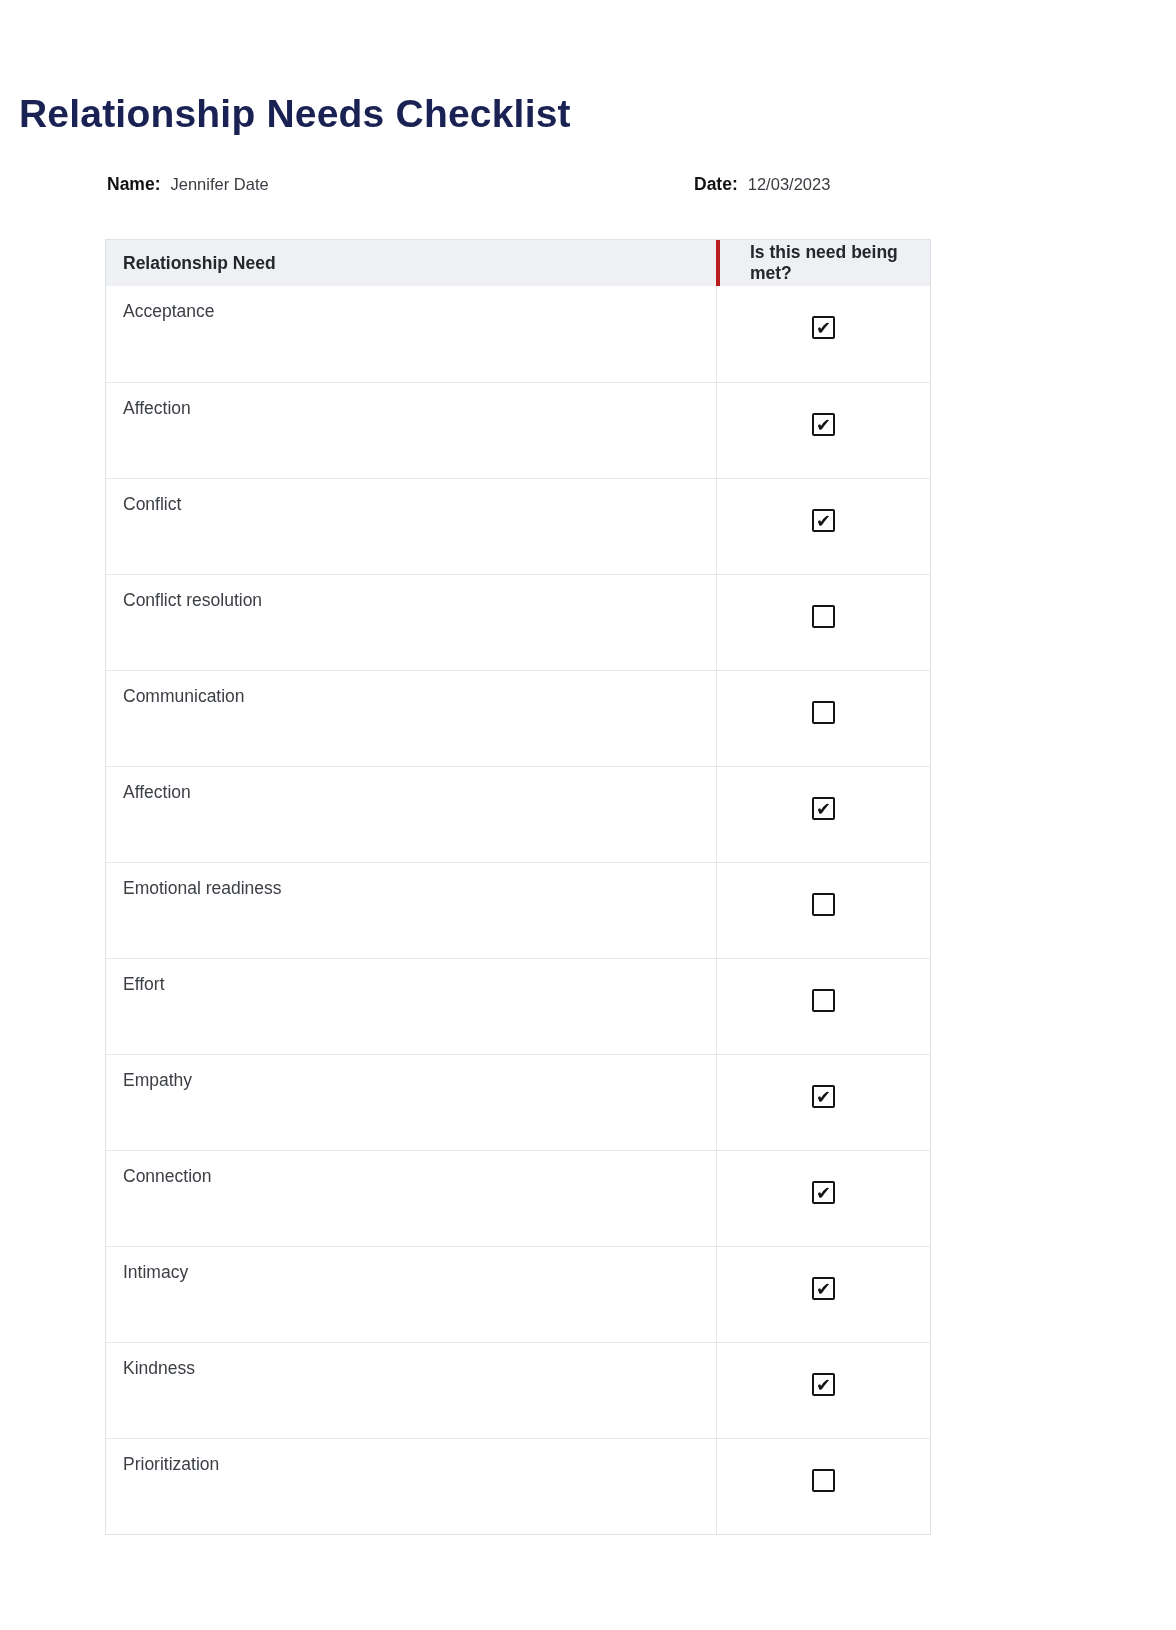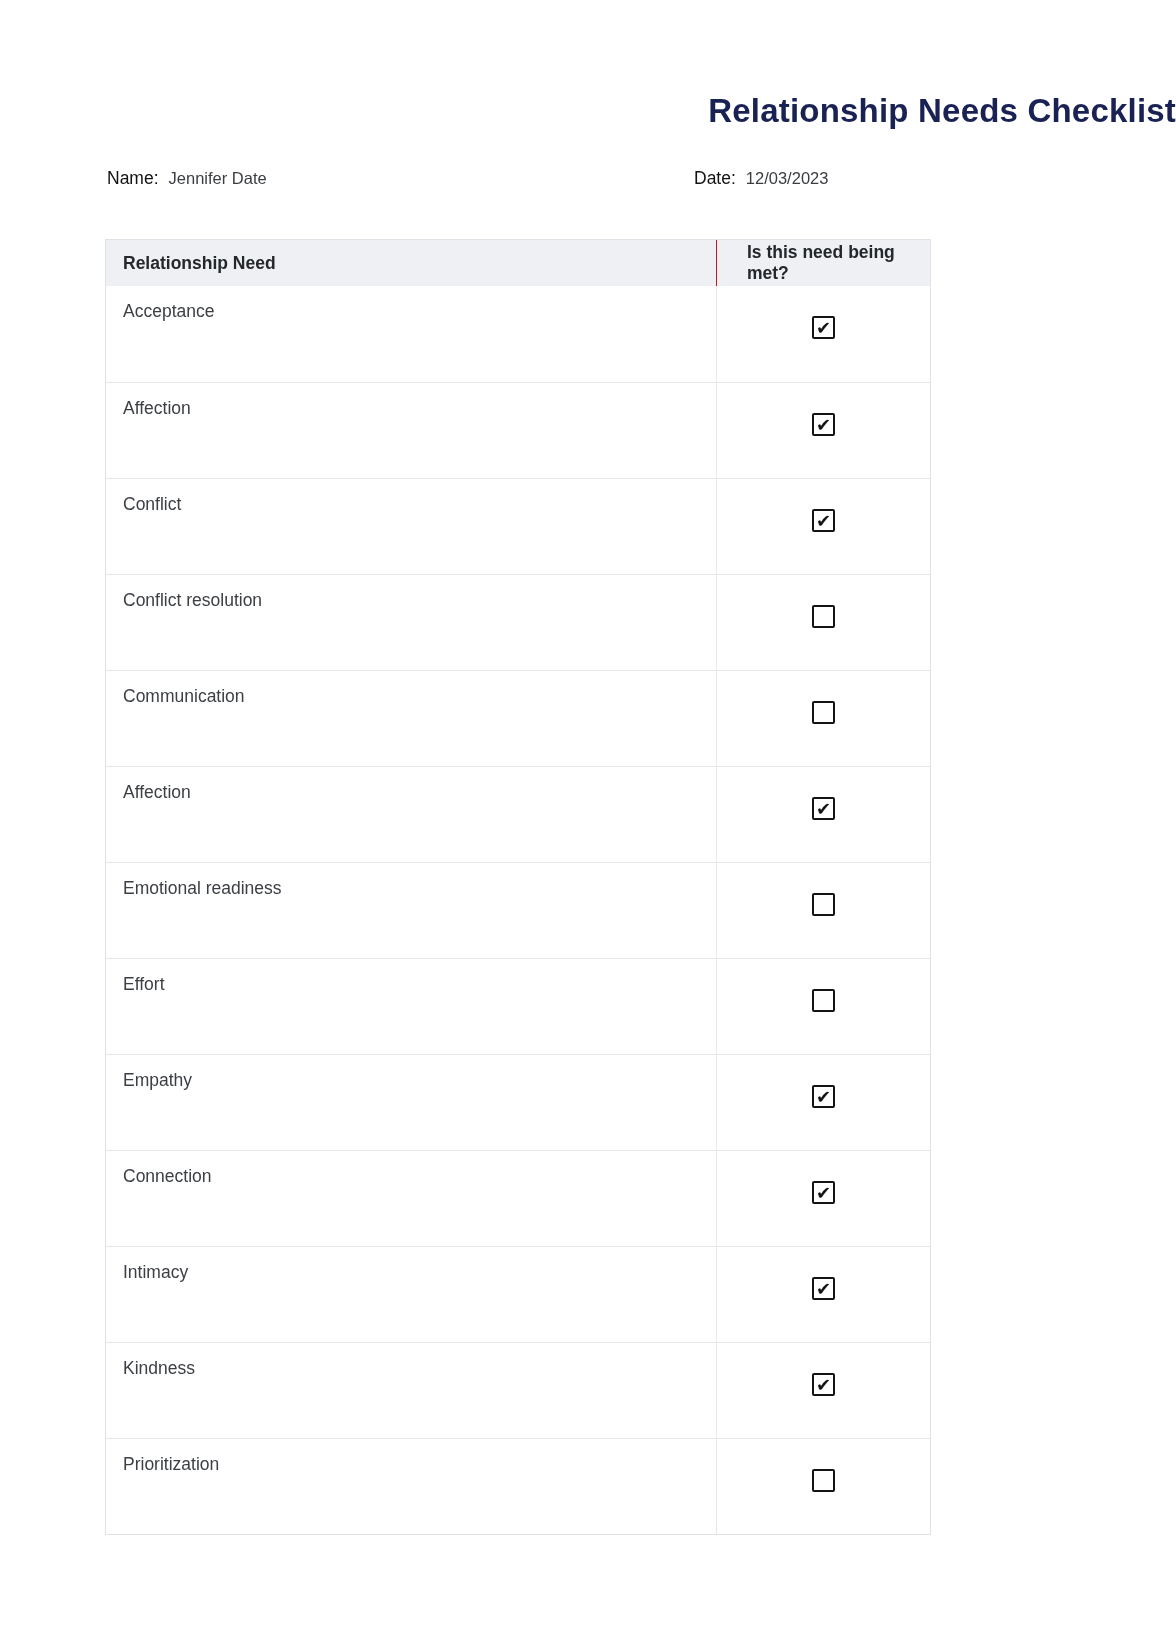--- a/index.html
+++ b/index.html
@@ -8,38 +8,38 @@
     font-family: "Liberation Sans", "DejaVu Sans", sans-serif;
   }
   body {
     width: 1176px;
     height: 1630px;
     position: relative;
     overflow: hidden;
   }
   .page-title {
     margin-top: 92px;
-    text-align: right;
-    font-size: 33px;
+    text-align: left;
+    font-size: 39px;
     font-weight: bold;
     color: #1a2254;
     letter-spacing: 0.2px;
     margin-left: 19px;
   }
   .meta-row {
     position: relative;
     margin-top: 38px;
     height: 26px;
     width: 100%;
   }
   .meta-field { position: absolute; top: 0; white-space: nowrap; }
   .meta-name { left: 107px; }
   .meta-date { left: 694px; }
   .meta-label {
-    font-weight: normal;
+    font-weight: bold;
     font-size: 17.5px;
     color: #121212;
   }
   .meta-value {
     font-size: 16.5px;
     color: #3a3d42;
     margin-left: 10px;
   }
   .needs-table {
     position: absolute;
@@ -56,21 +56,21 @@
     height: 46px;
   }
   .thead .hcell {
     display: flex;
     align-items: center;
     padding: 0 17px;
     font-size: 17.5px;
     font-weight: bold;
     color: #24282d;
   }
-  .thead .hcell + .hcell { border-left: 1px solid #b91c1c; padding-left: 30px; }
+  .thead .hcell + .hcell { border-left: 4px solid #b91c1c; padding-left: 30px; }
   .trow {
     display: grid;
     grid-template-columns: 610px 1fr;
     height: 96px;
     border-top: 1px solid #e5e7ea;
   }
   .trow:first-child { border-top: none; }
   .cell { position: relative; }
   .cell + .cell { border-left: 1px solid #e5e7ea; }
   .need-cell {

